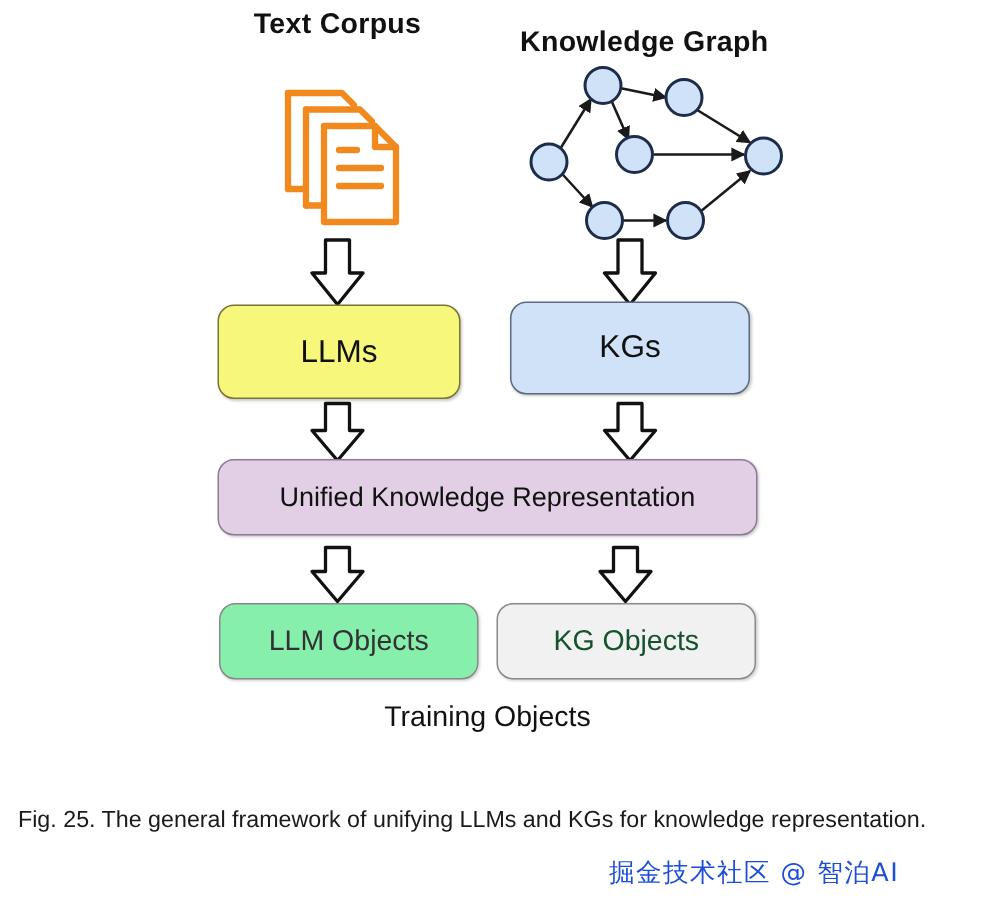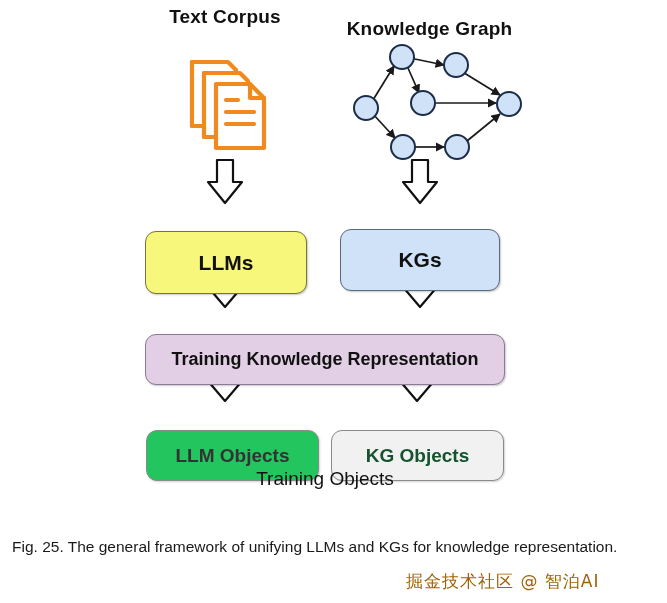--- a/index.html
+++ b/index.html
@@ -54,24 +54,23 @@
     height: 520px;
     pointer-events: none;
   }
 
   .node-box {
     position: absolute;
     box-sizing: border-box;
     display: flex;
     align-items: center;
     justify-content: center;
-    font-weight: bold;
+    font-weight: normal;
     color: #111111;
     border-radius: 11px;
-    margin-top: 28px;
   }
   #box-llms {
     left: 145px; top: 203px; width: 162px; height: 63px;
     background: #f7f87b;
     border: 1.6px solid #7a7536;
     font-size: 21px;
     box-shadow: 1px 1px 2px rgba(0,0,0,0.22);
   }
   #box-kgs {
     left: 340px; top: 201px; width: 160px; height: 62px;
@@ -83,21 +82,21 @@
   }
   #box-unified {
     left: 145px; top: 306px; width: 360px; height: 51px;
     background: #e2cfe6;
     border: 1.6px solid #8d7a96;
     font-size: 18px;
     box-shadow: 1px 1px 2px rgba(0,0,0,0.22);
   }
   #box-llm-objects {
     left: 146px; top: 402px; width: 173px; height: 51px;
-    background: #22c55e;
+    background: #86efac;
     border: 1.6px solid #8a8a8a;
     font-size: 19px;
     color: #333333;
     box-shadow: 1px 1px 2px rgba(0,0,0,0.18);
   }
   #box-kg-objects {
     left: 331px; top: 402px; width: 173px; height: 51px;
     background: #f1f1f1;
     border: 1.6px solid #8a8a8a;
     font-size: 19px;
@@ -122,21 +121,21 @@
     width: 650px;
     font-size: 15.5px;
     line-height: 22px;
     color: #1a1a1a;
   }
   .watermark {
     position: absolute;
     left: 406px;
     top: 570px;
     font-size: 17px;
-    color: #a16207;
+    color: #1d4ed8;
     letter-spacing: 1px;
     white-space: nowrap;
     font-family: "DejaVu Sans", sans-serif;
   }
 </style>
 </head>
 <body>
 
 <div class="figure">
 
@@ -198,21 +197,21 @@
       <path d="M412 269 h16 v18 h9 l-17 20 l-17 -20 h9 z"></path>
 
       <path d="M217 365 h16 v16 h9 l-17 20 l-17 -20 h9 z"></path>
 
       <path d="M409 365 h16 v16 h9 l-17 20 l-17 -20 h9 z"></path>
     </g>
   </svg>
 
   <div class="node-box" id="box-llms">LLMs</div>
   <div class="node-box" id="box-kgs">KGs</div>
-  <div class="node-box" id="box-unified">Training Knowledge Representation</div>
+  <div class="node-box" id="box-unified">Unified Knowledge Representation</div>
   <div class="node-box" id="box-llm-objects">LLM Objects</div>
   <div class="node-box" id="box-kg-objects">KG Objects</div>
 
   <div id="label-training-objects">Training Objects</div>
 </div>
 
 <div class="caption">Fig. 25. The general framework of unifying LLMs and KGs for knowledge representation.</div>
 <div class="watermark">掘金技术社区 @ 智泊AI</div>
 
 </body></html>

